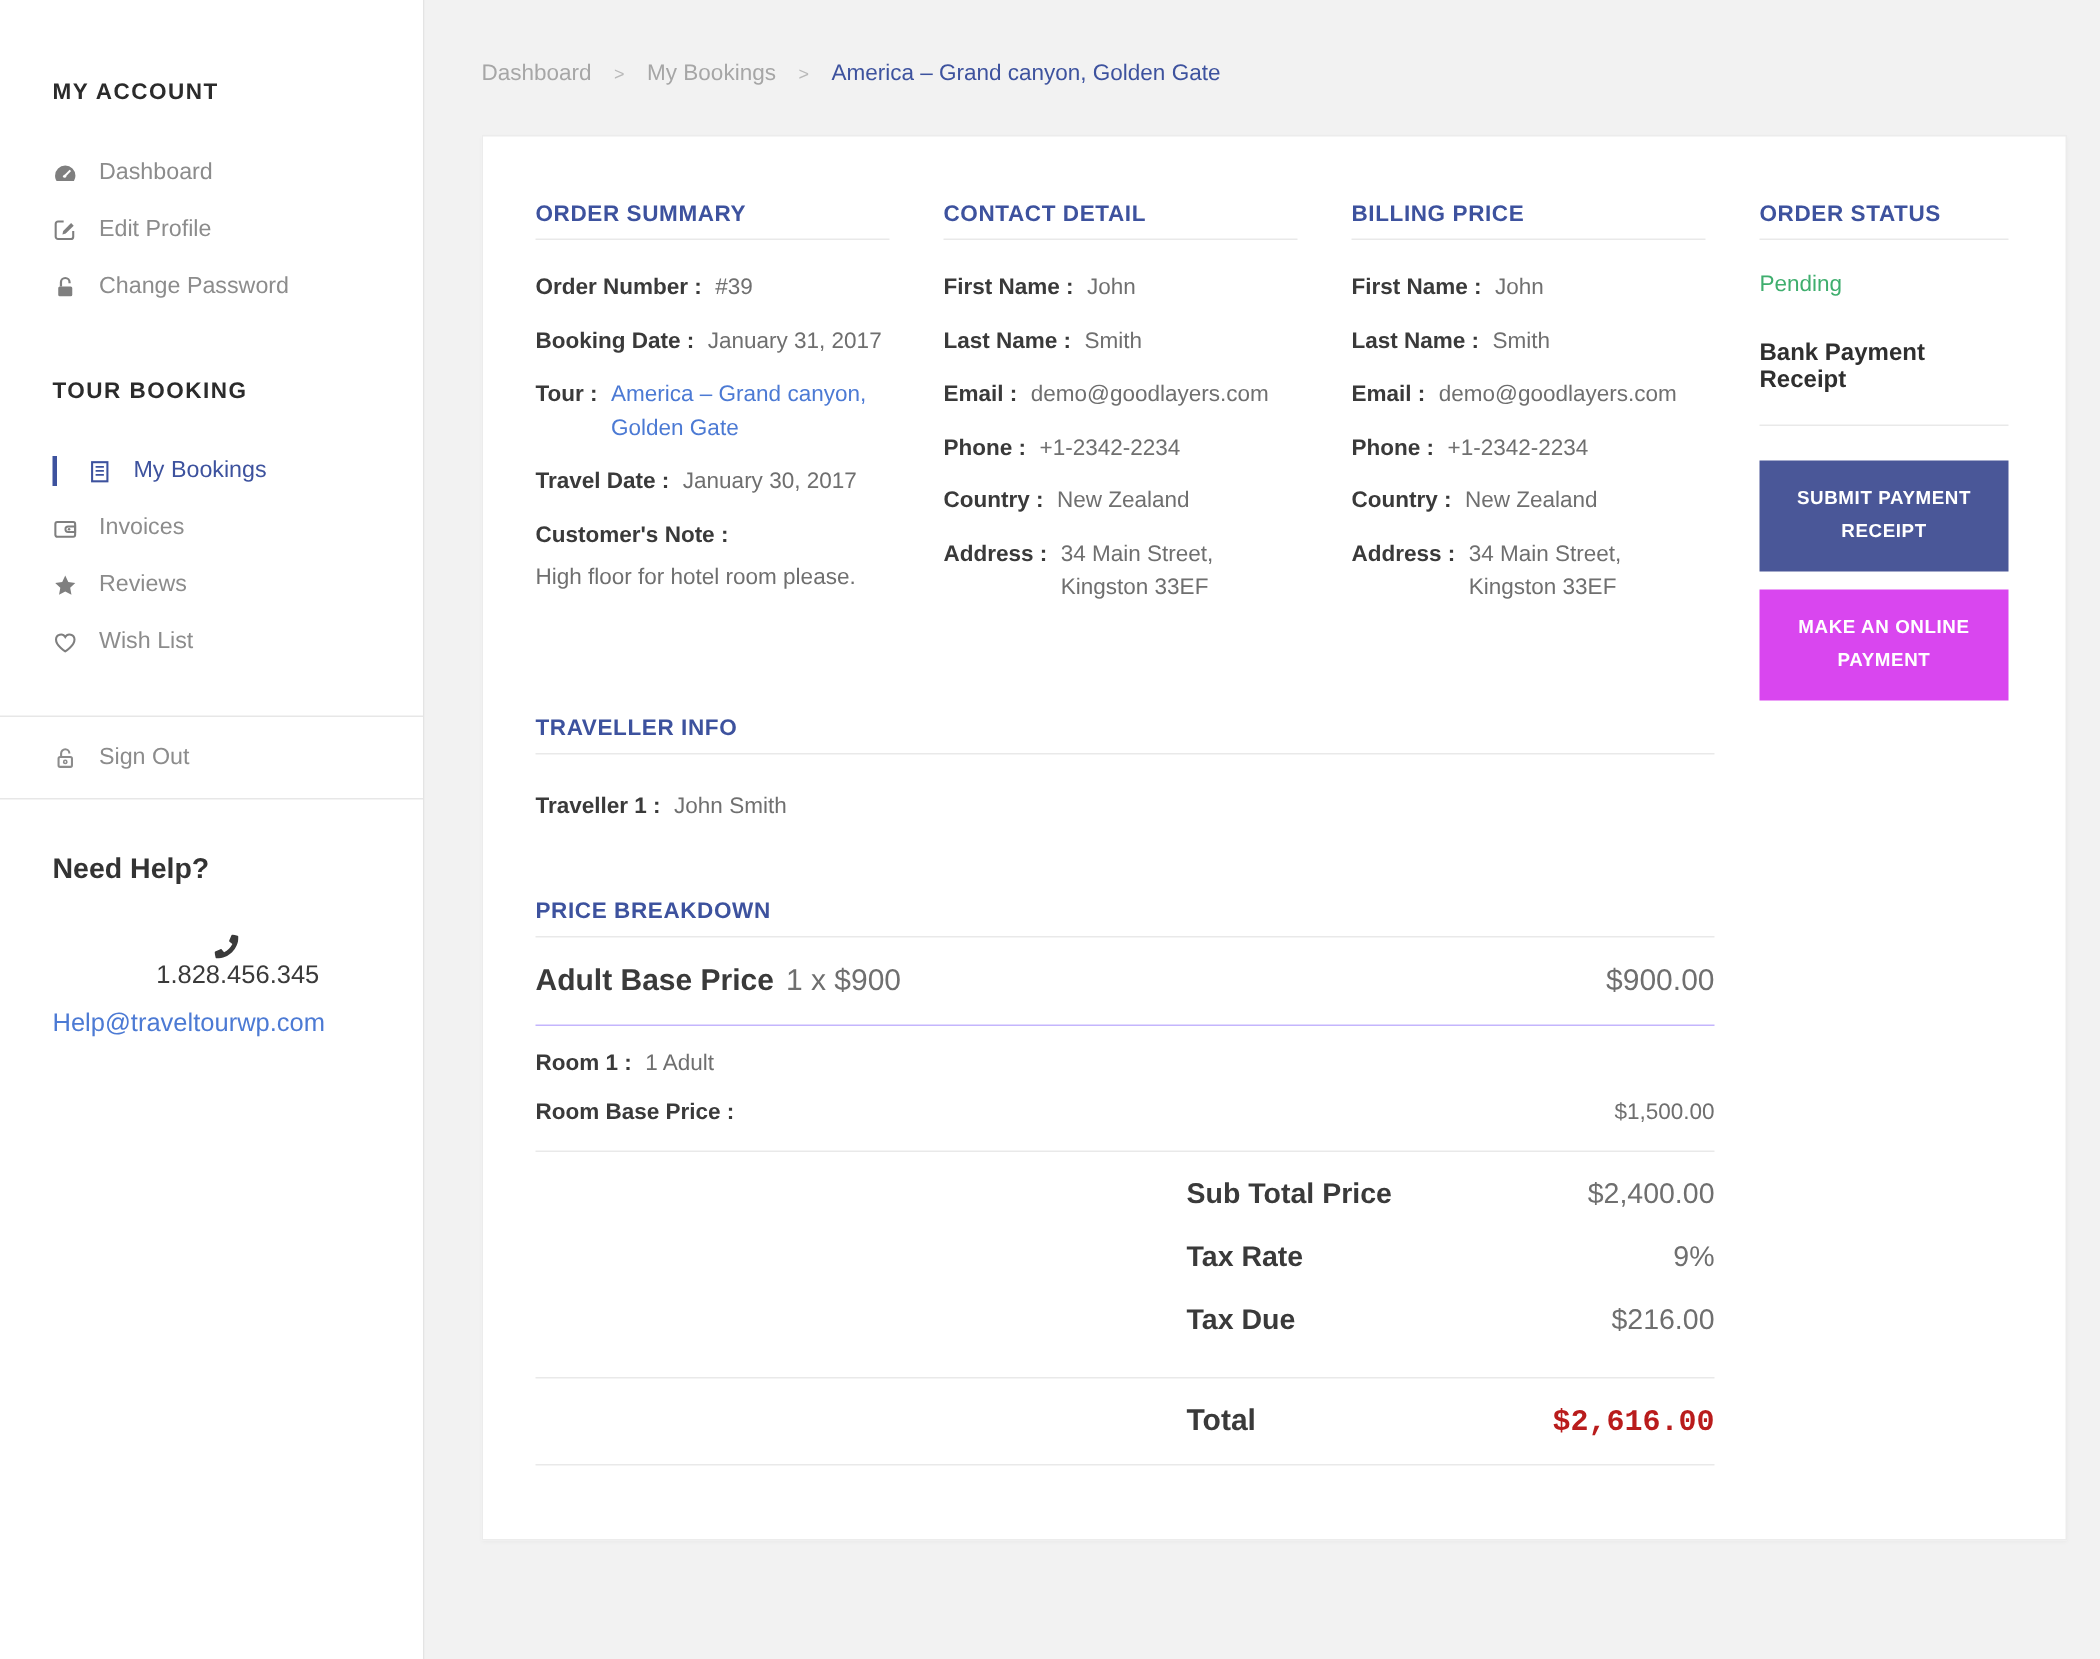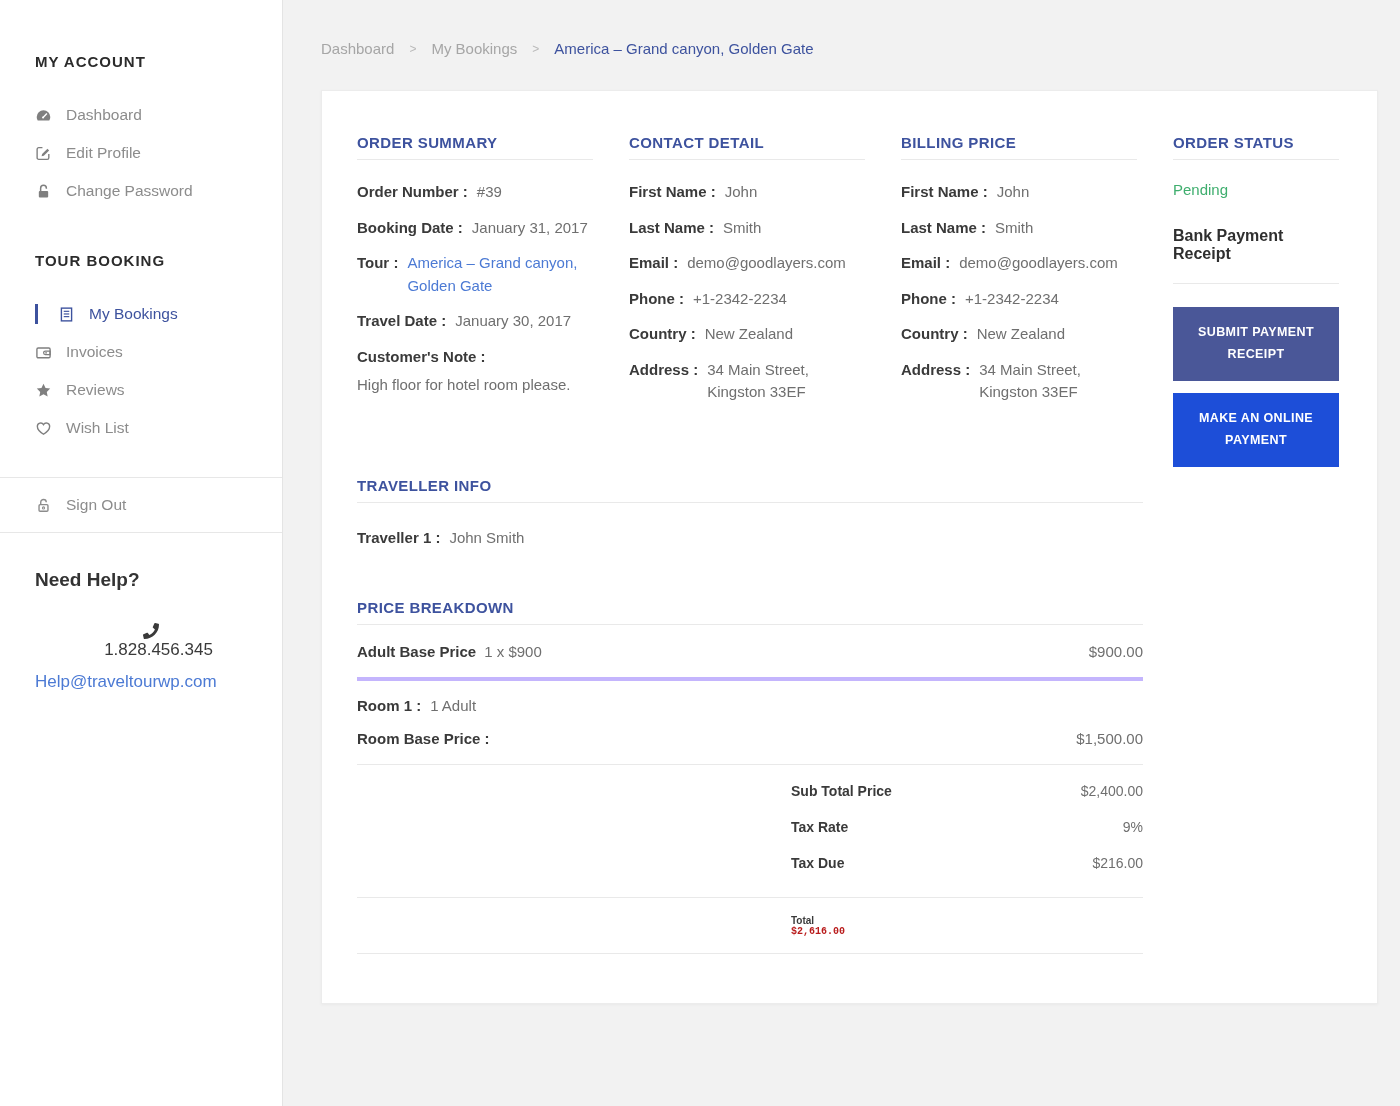--- a/index.html
+++ b/index.html
@@ -72,41 +72,41 @@
   .receipt-title{
     font-size:16px;font-weight:700;color:#2f2f2f;
     padding-bottom:20px;border-bottom:1px solid #e9e9e9;margin-bottom:23px;
   }
   .btn{
     display:block;width:100%;box-sizing:border-box;border:none;
     color:#ffffff;font-family:inherit;font-weight:700;font-size:12.5px;letter-spacing:.4px;
     padding:15px 12px;line-height:1.75;text-align:center;cursor:pointer;
   }
   .btn-blue{background:#4a5798;margin-bottom:12px;}
-  .btn-teal{background:#1d4ed8;}
+  .btn-teal{background:#d946ef;}
 
   
   .section{width:786px;}
   .traveller-section{margin-top:10px;}
   .traveller-section .col-heading{margin-bottom:24px;}
   .price-section{margin-top:50px;}
   .price-section .col-heading{margin-bottom:0;}
 
-  .price-row{display:flex;align-items:flex-start;font-size:15px;border-bottom:4px solid #c4b5fd;}
+  .price-row{display:flex;align-items:flex-start;font-size:20px;border-bottom:1px solid #c4b5fd;}
   .row-adult{padding:18px 0 17px;}
   .adult-qty{color:#6f6f6f;margin-left:8px;}
   .grow{flex:1;}
   .pval{color:#6f6f6f;}
   .room-block{padding:16px 0 17px;border-bottom:1px solid #e9e9e9;}
   .room-line1{display:flex;font-size:15px;margin-bottom:16px;}
   .room-line2{display:flex;align-items:baseline;font-size:15px;}
   .totals-block{padding:18px 0 26px;border-bottom:1px solid #e9e9e9;}
-  .totals-row{display:flex;justify-content:space-between;align-items:baseline;padding-left:434px;font-size:14px;margin-bottom:20px;}
+  .totals-row{display:flex;justify-content:space-between;align-items:baseline;padding-left:434px;font-size:19px;margin-bottom:20px;}
   .totals-row:last-child{margin-bottom:0;}
-  .total-row{display:flex;justify-content:space-between;align-items:baseline;padding:17px 0 16px 434px;font-size:10px;border-bottom:1px solid #e9e9e9;flex-direction:column;}
+  .total-row{display:flex;justify-content:space-between;align-items:baseline;padding:17px 0 16px 434px;font-size:20px;border-bottom:1px solid #e9e9e9;}
   .bold-dark{font-weight:700;color:#b91c1c;font-family:Liberation Mono, monospace;}
 
   svg{display:block;}
 </style>
 </head>
 <body>
 
 <aside class="sidebar">
 
   <h3 class="side-title">MY ACCOUNT</h3>

